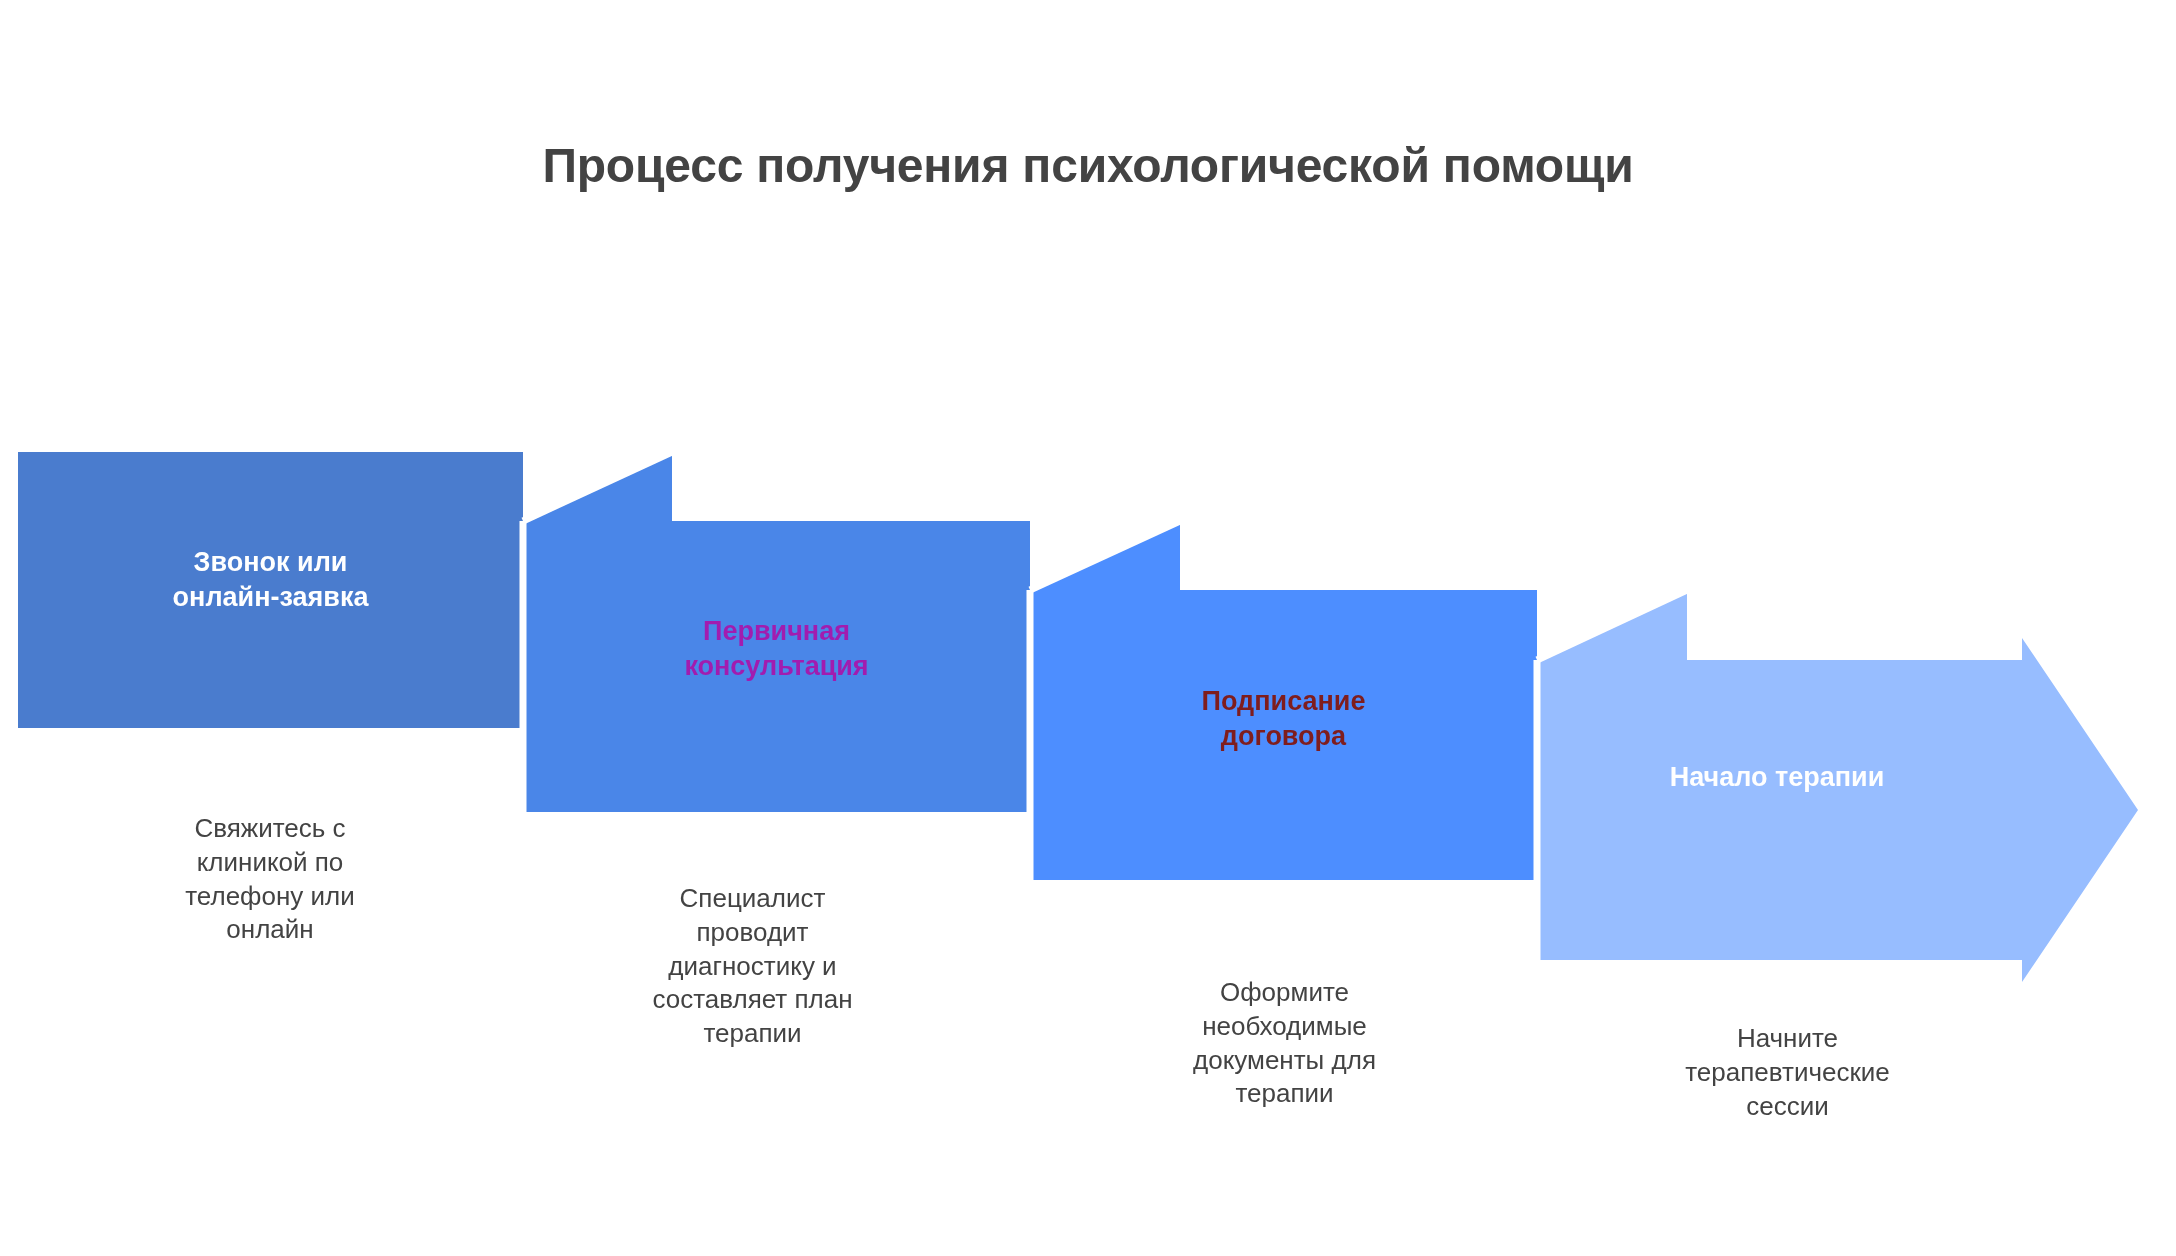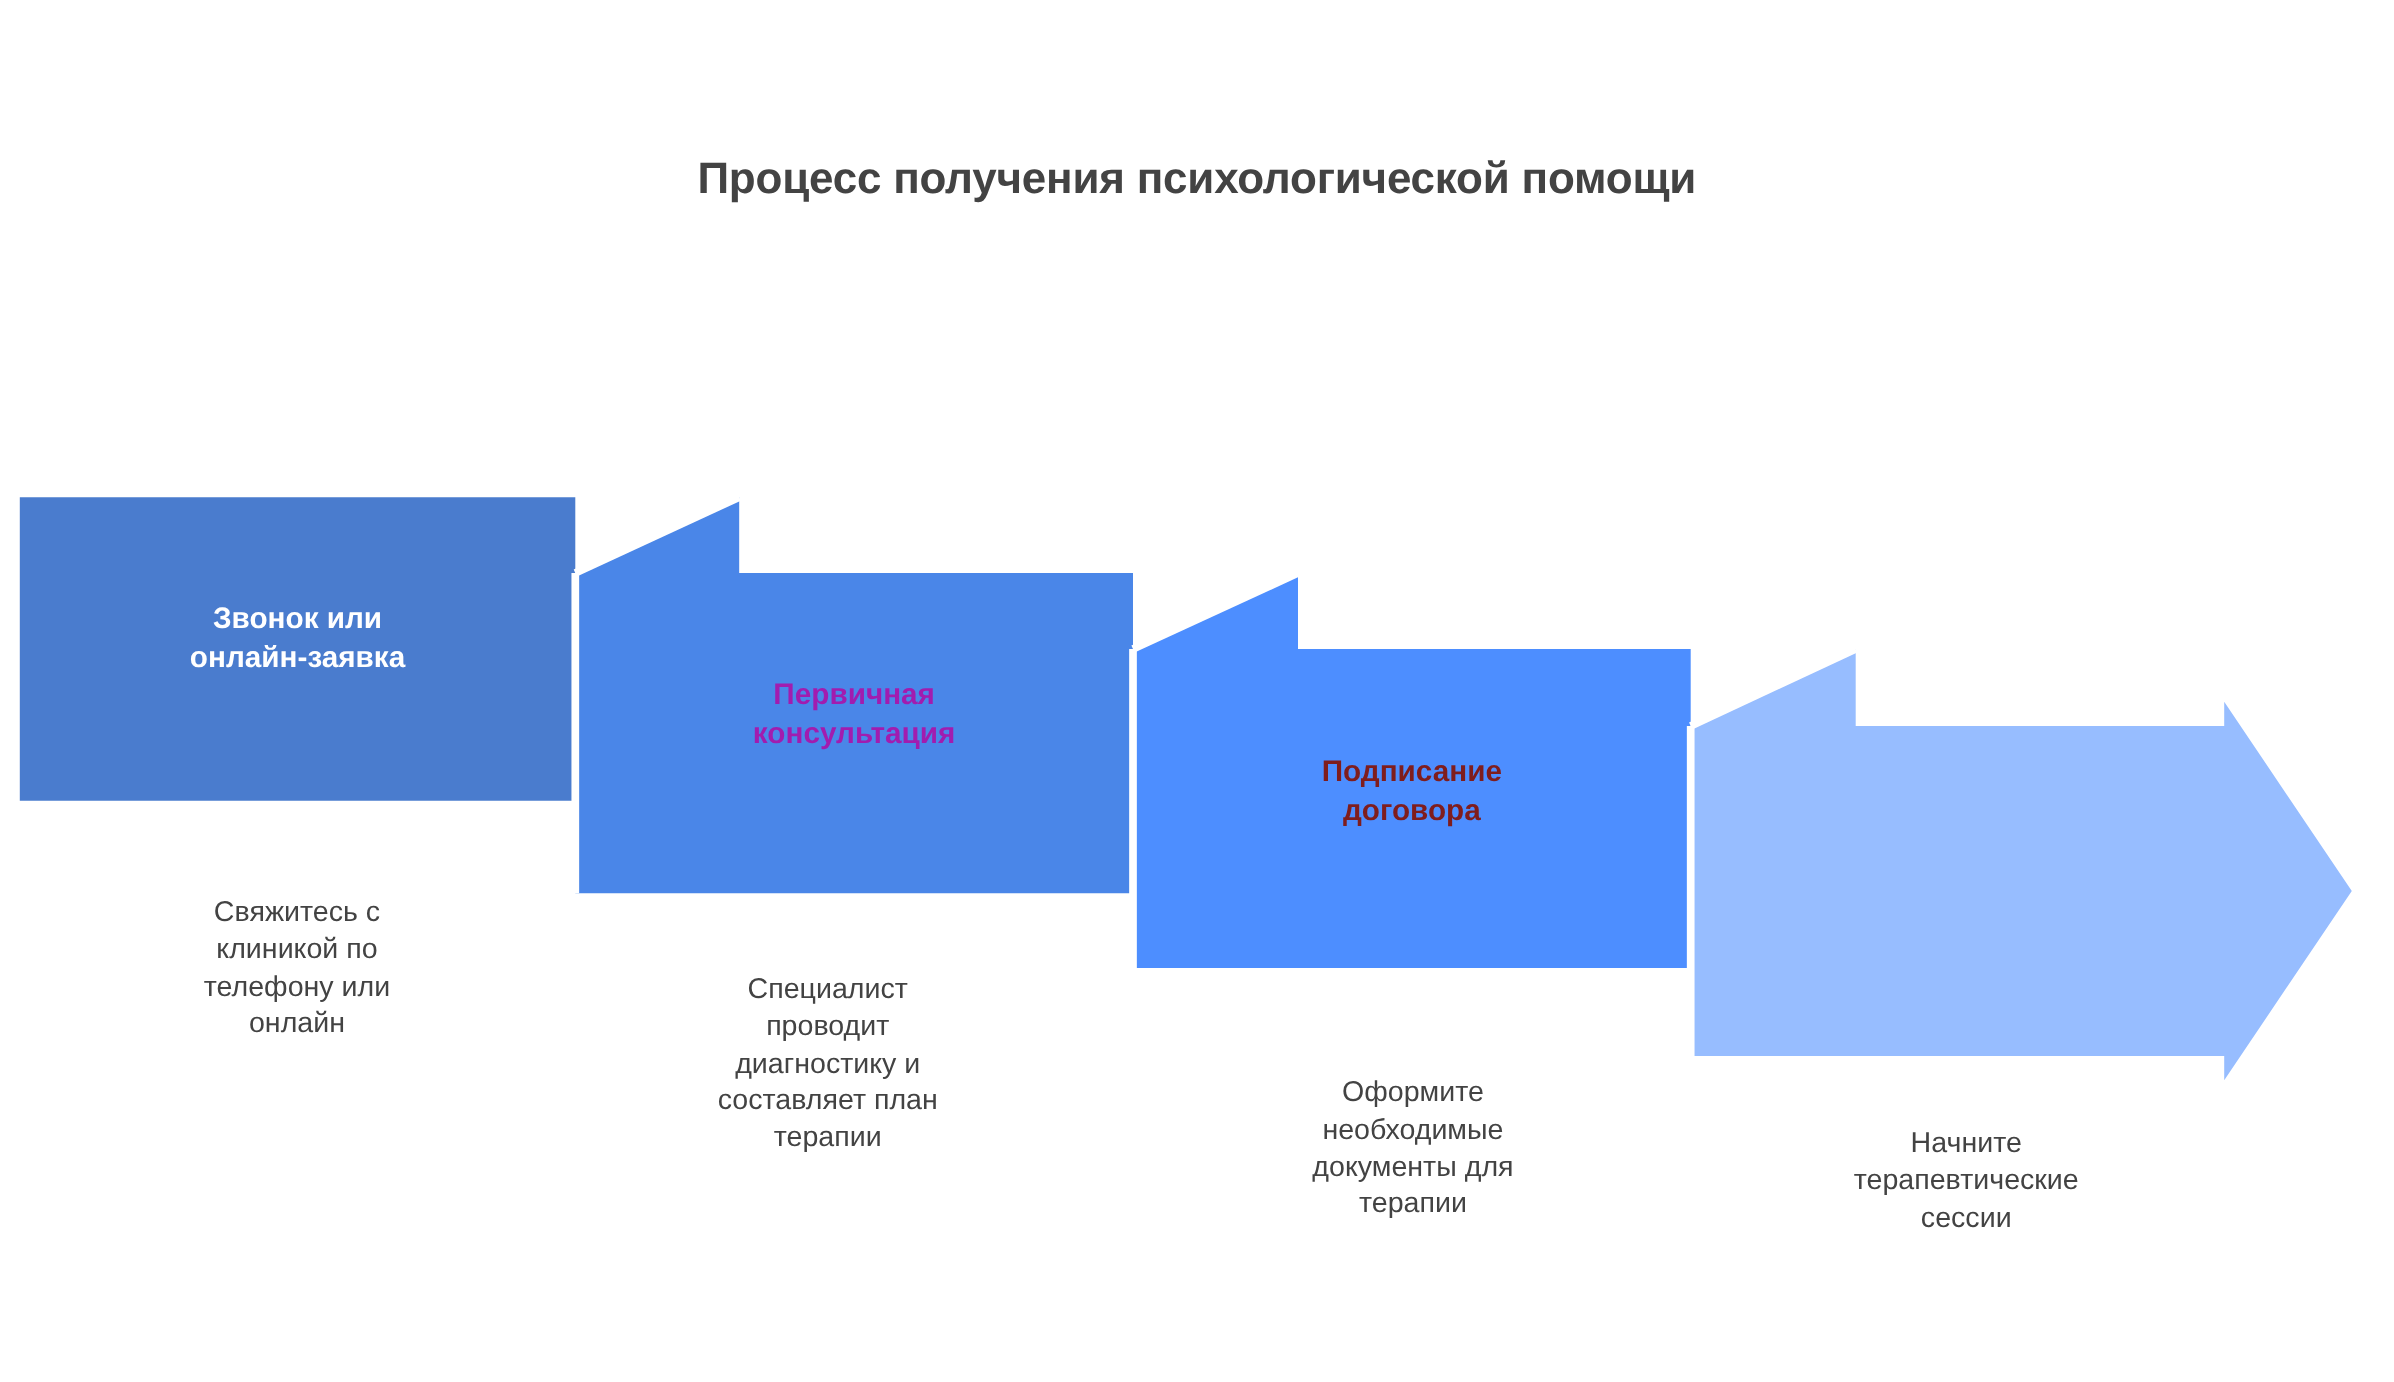--- a/index.html
+++ b/index.html
@@ -24,21 +24,21 @@
     overflow: hidden;
   }
 
   
   #title {
     position: absolute;
     left: 0;
     top: 140px;
     width: 2176px;
     text-align: center;
-    font-size: 40px;
+    font-size: 48px;
     font-weight: bold;
     color: #434343;
     letter-spacing: -0.2px;
     line-height: 1.1;
     white-space: nowrap;
   }
 
   
   #diagram {
     position: absolute;
@@ -119,20 +119,21 @@
       <polyline points="1030,590 1030,880" stroke="#FFFFFF" stroke-width="7" fill="none"></polyline>
       <polyline points="1537,660 1537,960" stroke="#FFFFFF" stroke-width="7" fill="none"></polyline>
     </svg>
 
     <div class="stage-label" id="label-0" style="color: rgb(255, 255, 255);">Звонок или
 онлайн-заявка</div>
     <div class="stage-label" id="label-1" style="color: #a21caf;">Первичная
 консультация</div>
     <div class="stage-label" id="label-2" style="color: #7f1d1d;">Подписание
 договора</div>
+    <div class="stage-label" id="label-3" style="color: rgb(255, 255, 255);">Начало терапии</div>
 
     <div class="stage-caption" id="caption-0" style="color: rgb(67, 67, 67);">Свяжитесь с
 клиникой по
 телефону или
 онлайн</div>
     <div class="stage-caption" id="caption-1" style="color: rgb(67, 67, 67);">Специалист
 проводит
 диагностику и
 составляет план
 терапии</div>

